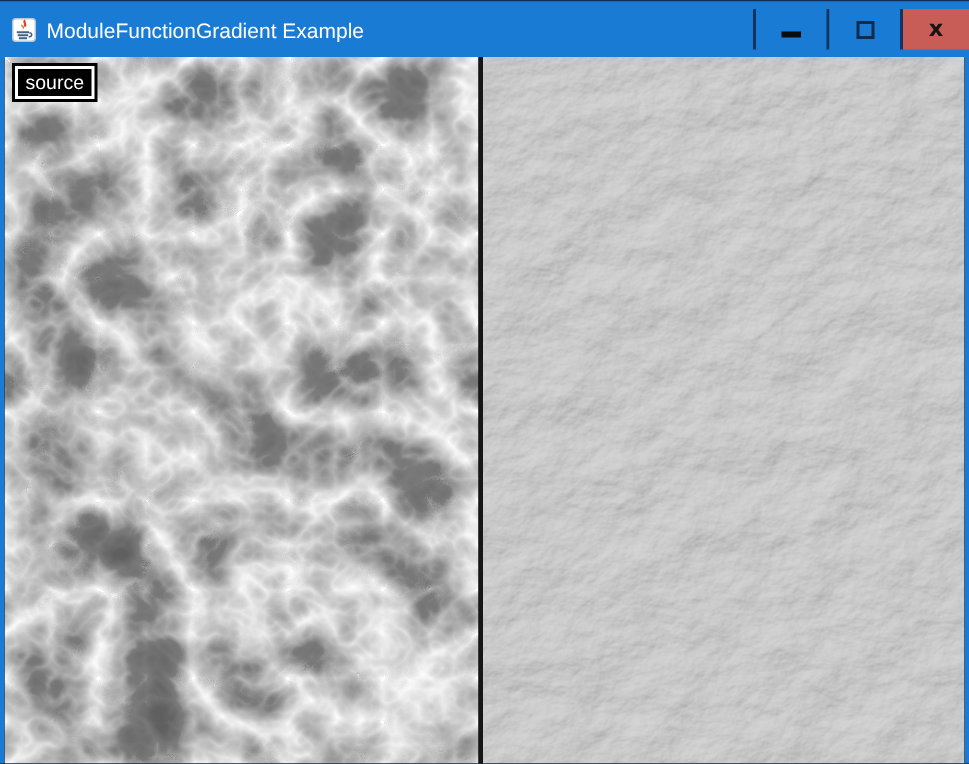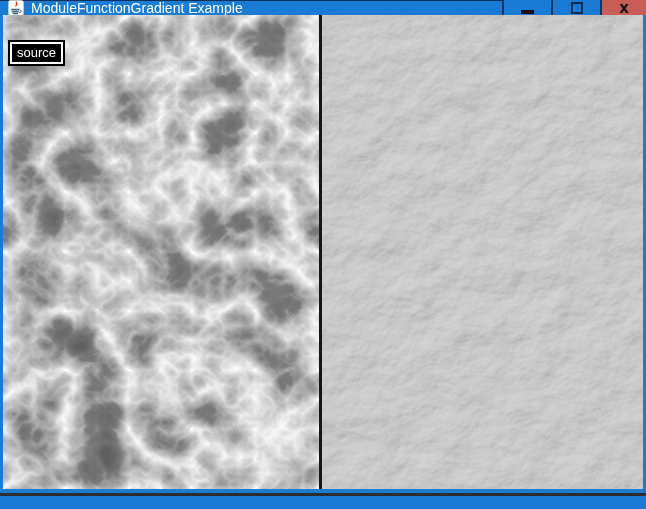--- a/index.html
+++ b/index.html
@@ -12,21 +12,21 @@
     flex-direction: column;
     font-family: "Liberation Sans", sans-serif;
     position: relative;
     overflow: hidden;
     background: #1a7bd5;
   }
 
   
   .topline { height: 1px; background: #0f2f56; flex: none; }
   .titlebar {
-    height: 14px;
+    height: 37px;
     flex: none;
     background: #1a7bd5;
     display: flex;
     align-items: center;
   }
   .app-icon { width: 16px; height: 16px; margin-left: 8px; flex: none; display: block; }
   .title {
     color: #ffffff;
     font-size: 14px;
     margin-left: 7px;
@@ -75,21 +75,21 @@
     position: absolute;
     background: #000000;
     color: #ffffff;
     border: 2px solid #ffffff;
     box-shadow: 0 0 0 2px #000000;
     font-size: 13px;
     line-height: 16px;
     padding: 1px 5px;
     white-space: nowrap;
   }
-  .panel-left  .img-label { left: 7px; top: 6px; margin-top: 21px; }
+  .panel-left  .img-label { left: 7px; top: 6px; }
   .panel-right .img-label { left: 5px; top: 8px; }
 
   
   .bottom-blue { height: 4px; background: #1a7bd5; flex: none; }
   .bottom-dark { height: 3px; background: #2c2c2c; flex: none; }
 </style>
 </head>
 <body>
 
 <div class="window">

